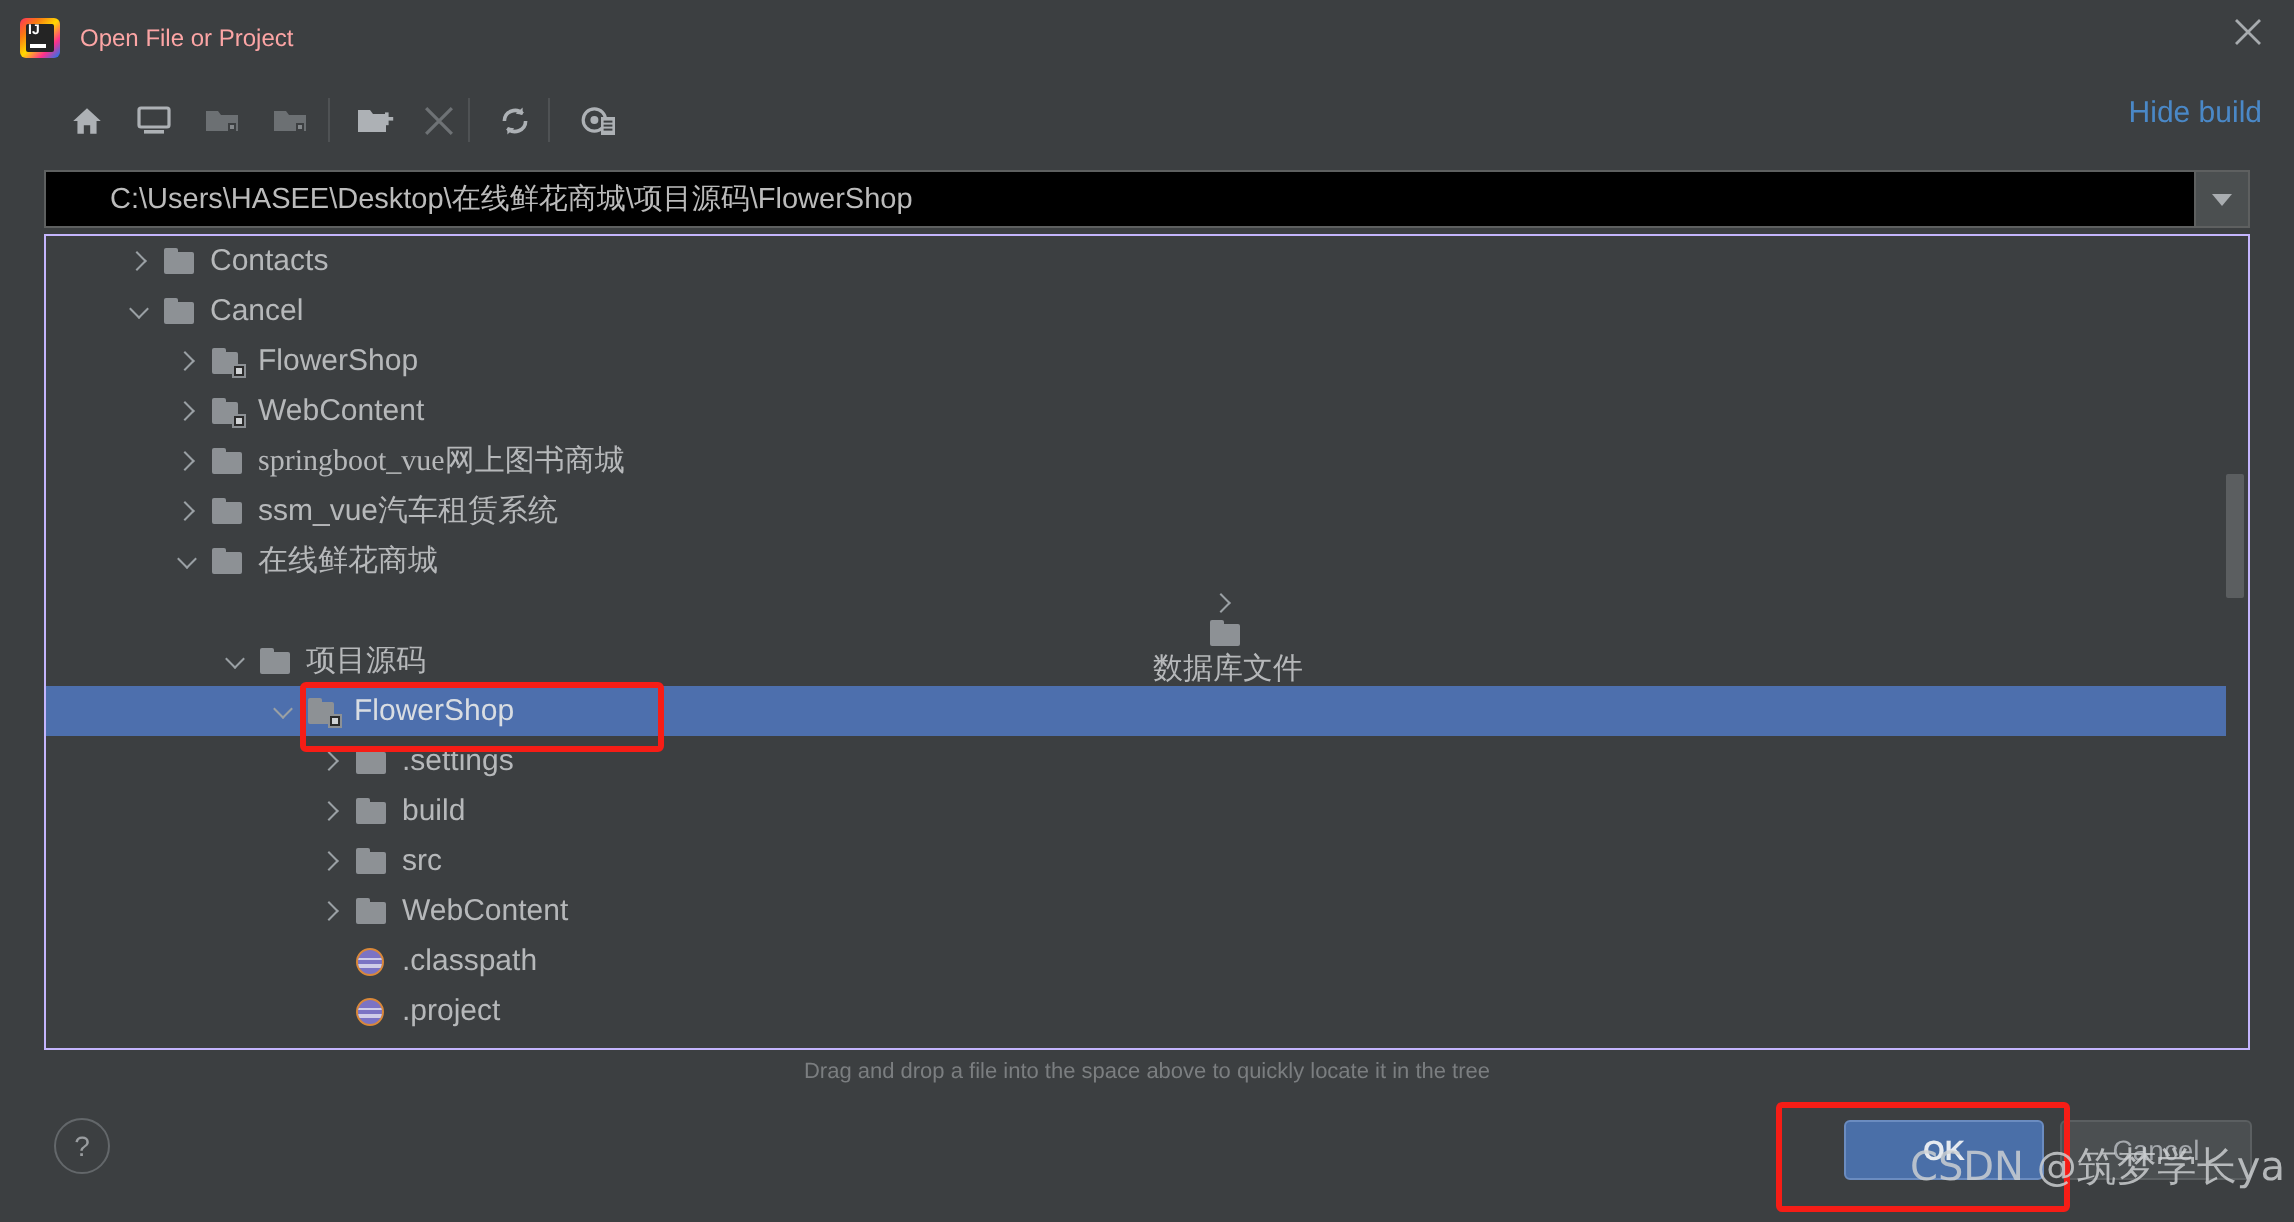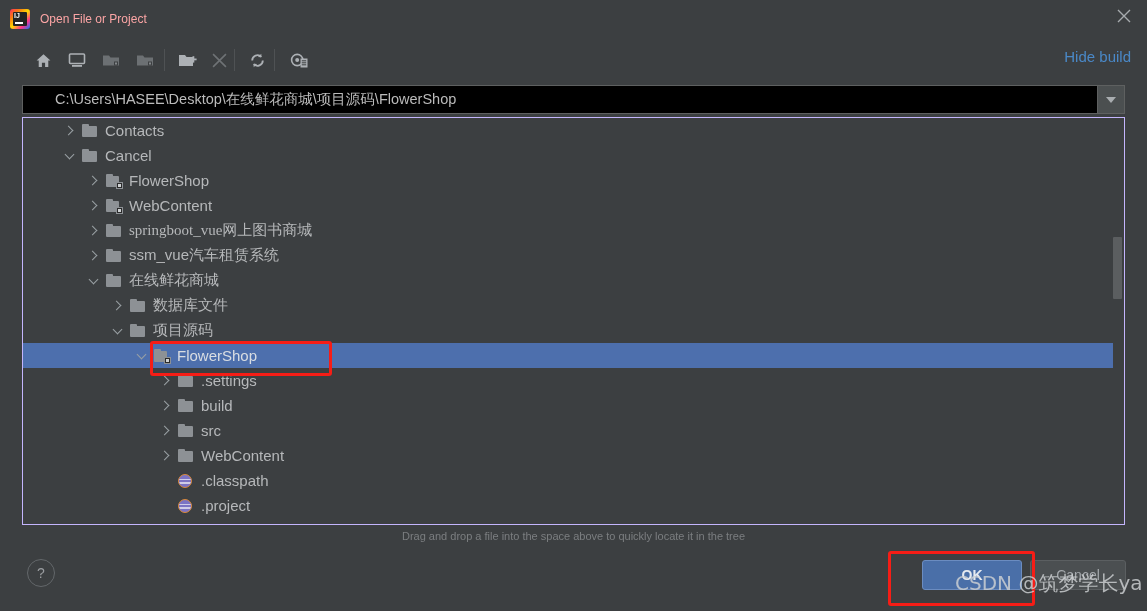--- a/index.html
+++ b/index.html
@@ -524,21 +524,21 @@
         <div class="row" style="padding-left: 62px;">
           <span class="arrow down">
             <i></i>
           </span>
           <span class="ficon">
             <span class="ftab"></span>
             <span class="fbody"></span>
           </span>
           <span class="label">在线鲜花商城</span>
         </div>
-        <div class="row" style="padding-left: 86px;">
+        <div class="row" style="padding-left: 86px; flex-direction: column;">
           <span class="arrow right">
             <i></i>
           </span>
           <span class="ficon">
             <span class="ftab"></span>
             <span class="fbody"></span>
           </span>
           <span class="label">数据库文件</span>
         </div>
         <div class="row" style="padding-left: 86px;">

